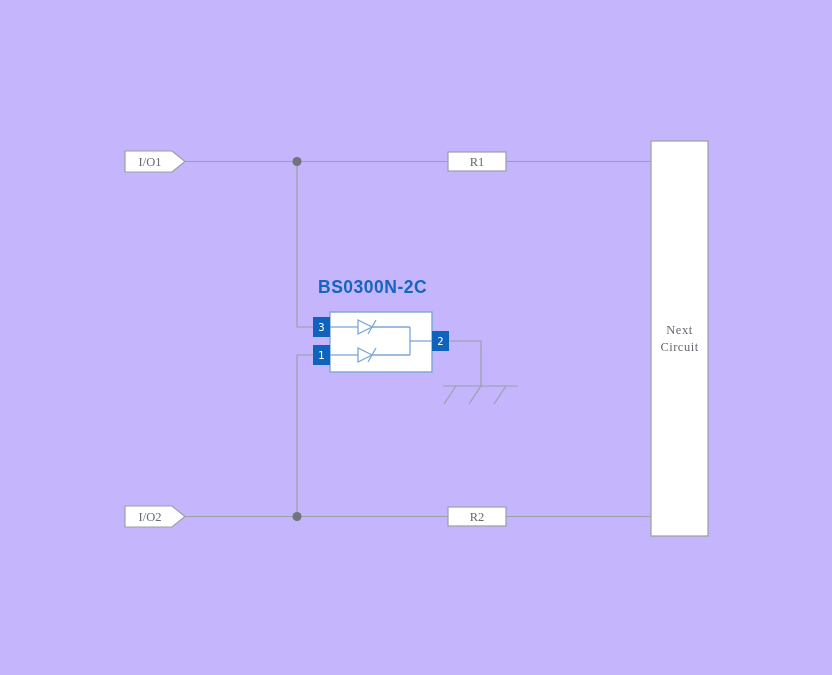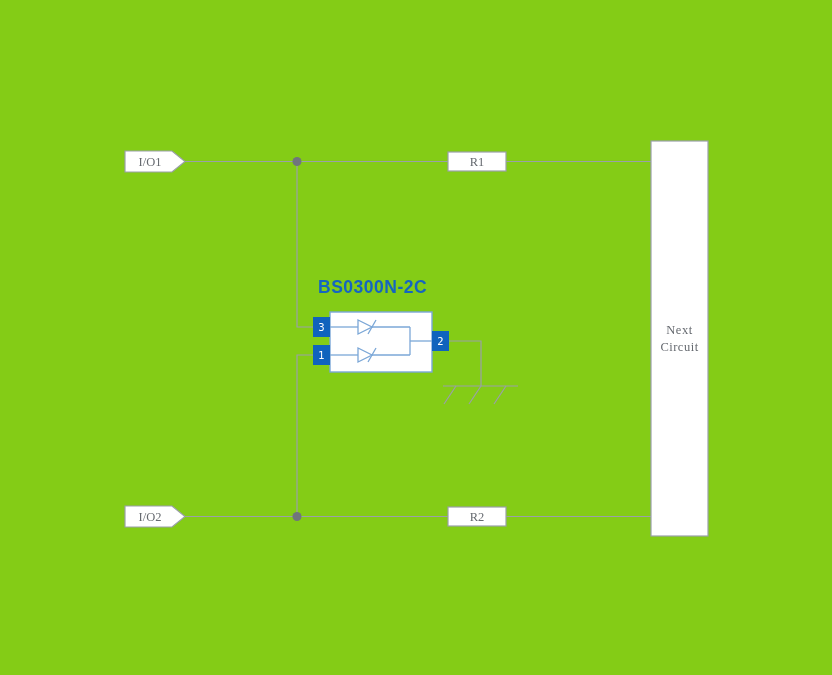--- a/index.html
+++ b/index.html
@@ -4,21 +4,21 @@
 <style>
   html, body {
     margin: 0;
     padding: 0;
     background: #ffffff;
   }
   .canvas {
     position: relative;
     width: 832px;
     height: 675px;
-    background: #84cc16;
+    background: #c4b5fd;
     overflow: hidden;
     font-family: "Liberation Serif", serif;
   }
   svg { position: absolute; left: 0; top: 0; }
   .wire      { stroke: #9aa0a8; stroke-width: 1.2; fill: none; }
   .outline   { stroke: #9aa0a8; stroke-width: 1.2; fill: #ffffff; }
   .junction  { fill: #70757d; stroke: none; }
   .lbl       { fill: #666a70; font-family: "Liberation Serif", serif; font-size: 12.5px; }
   .lbl-mid   { text-anchor: middle; }
   .title-blue{ fill: #1565c0; font-family: "Liberation Sans", sans-serif; font-size: 17.5px; font-weight: 600; letter-spacing: 0.5px; }

